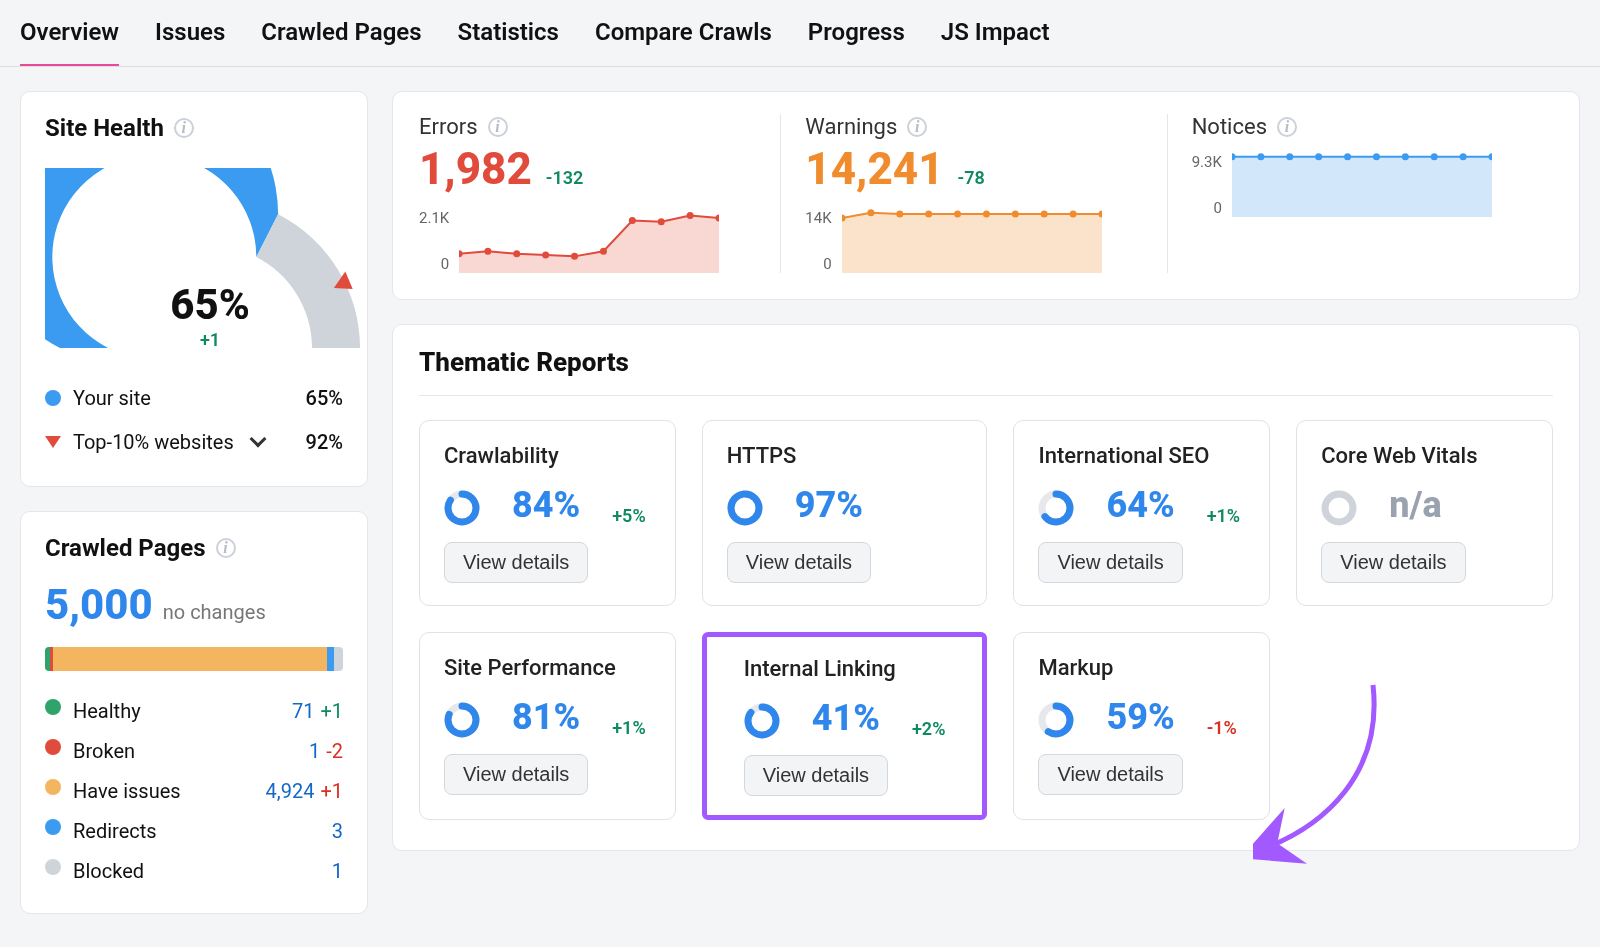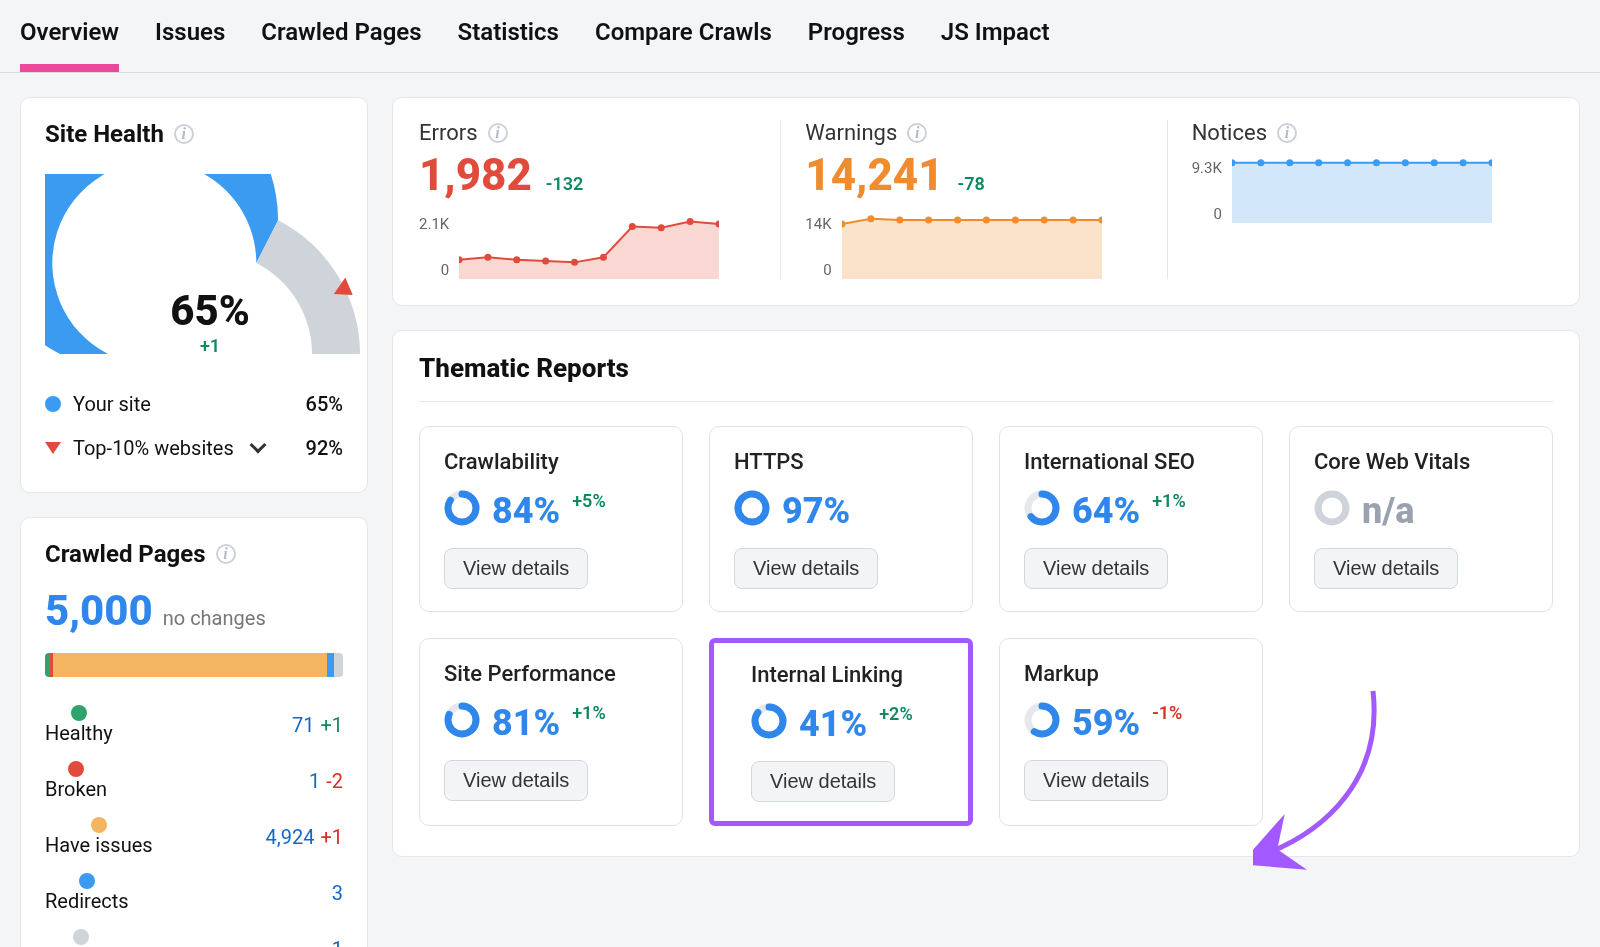--- a/index.html
+++ b/index.html
@@ -18,21 +18,21 @@
     background: #f4f5f7;
   }
   .tab {
     font-size: 24px;
     font-weight: 600;
     color: #111;
     padding-bottom: 18px;
     cursor: pointer;
   }
   .tab.active {
-    border-bottom: 8px solid #ec4899;
+    border-bottom: 2px solid #ec4899;
   }
   .content {
     display: flex;
     gap: 24px;
     padding: 24px 20px;
   }
   .left-col { width: 348px; flex: none; }
   .right-col { flex: 1; display: flex; flex-direction: column; gap: 24px; }
   .card {
     background: #fff;
@@ -71,21 +71,21 @@
   .health-row .left { display:flex; align-items:center; gap:12px; }
   .dot { width:16px; height:16px; border-radius:50%; display:inline-block; }
   .health-row .pct { font-weight:500; }
   .chev-down { display:inline-block; width:12px; height:12px; border-right:3px solid #333; border-bottom:3px solid #333; transform: rotate(45deg); margin-left:6px; position:relative; top:-3px;}
   
   .big-number { font-size: 42px; font-weight:800; color:#2f86eb; }
   .sub-note { font-size: 20px; color:#777; margin-left:10px; }
   .stack-bar { display:flex; height:24px; border-radius:4px; overflow:hidden; margin:18px 0 20px 0; }
   .stack-bar div { height:100%; }
   .page-row { display:flex; align-items:center; justify-content:space-between; padding:8px 0; font-size:20px; }
-  .page-row .left { display:flex; align-items:center; gap:0;flex-direction:column; }
+  .page-row .left { display:flex; gap:12px; }
   .page-row .nums { display:flex; gap:6px; align-items:center; }
   .count-link { color:#1268c9; }
   .delta-green { color:#0f8a5f; }
   .delta-red { color:#d93025; }
   
   .trends { display:flex; padding: 22px 26px 26px 26px; gap:0; }
   .trend-cell { flex:1; padding: 0 24px; border-left:1px solid #e4e6eb; }
   .trend-cell:first-child { border-left:none; padding-left:0; }
   .trend-title { font-size:22px; color:#333; display:flex; gap:10px; align-items:center; }
   .trend-number-line { display:flex; align-items:baseline; gap:14px; margin-top:4px;}
@@ -99,21 +99,21 @@
   
   .thematic { padding: 22px 26px 30px 26px; }
   .thematic h2 { font-size:26px; font-weight:800; padding-bottom:18px; border-bottom:1px solid #e4e6eb; margin-bottom:24px;}
   .report-grid { display:grid; grid-template-columns: repeat(4, 1fr); gap:26px; }
   .report-card {
     border:1px solid #dfe2e8; border-radius:10px; padding:22px 24px;
     display:flex; flex-direction:column; gap:16px; position:relative;
   }
   .report-card.highlight { border: 5px solid #a259ff; border-radius: 6px; padding:19px 37px;}
   .report-title { font-size:22px; font-weight:500; color:#222; }
-  .report-value-row { display:flex; align-items:flex-start; gap:12px; }
+  .report-value-row { display:flex; align-items:flex-end; gap:32px; }
   .report-pct { font-size:36px; font-weight:800; }
   .blue-pct { color:#2f86eb; }
   .gray-pct { color:#9aa2af; }
   .report-delta { font-size:18px; font-weight:600; }
   .donut { width:36px; height:36px; }
   .view-btn {
     align-self:flex-start;
     border:1px solid #d3d7de; background:#f3f4f6; color:#333;
     font-size:20px; padding:8px 18px; border-radius:8px; cursor:pointer;
   }

